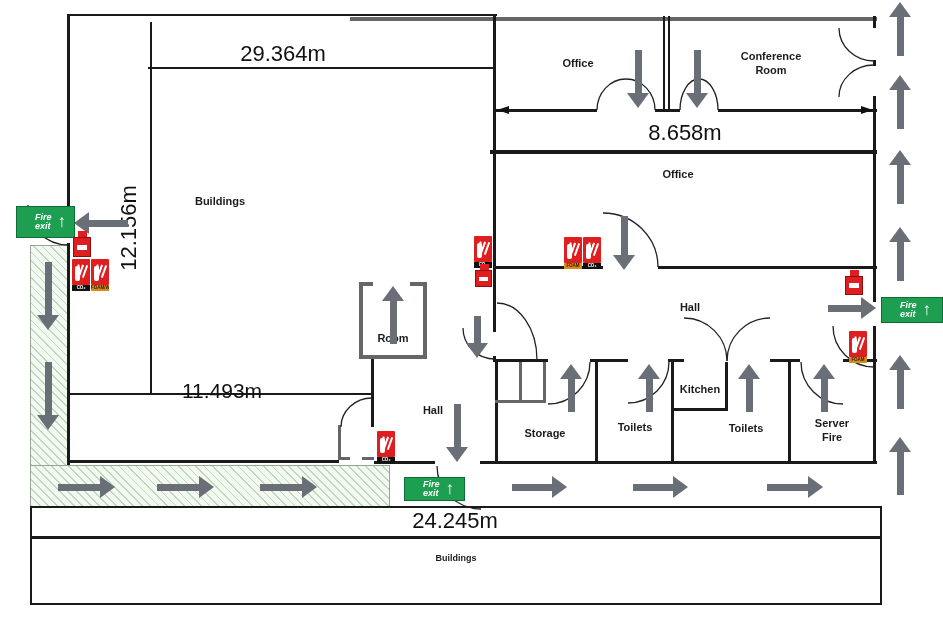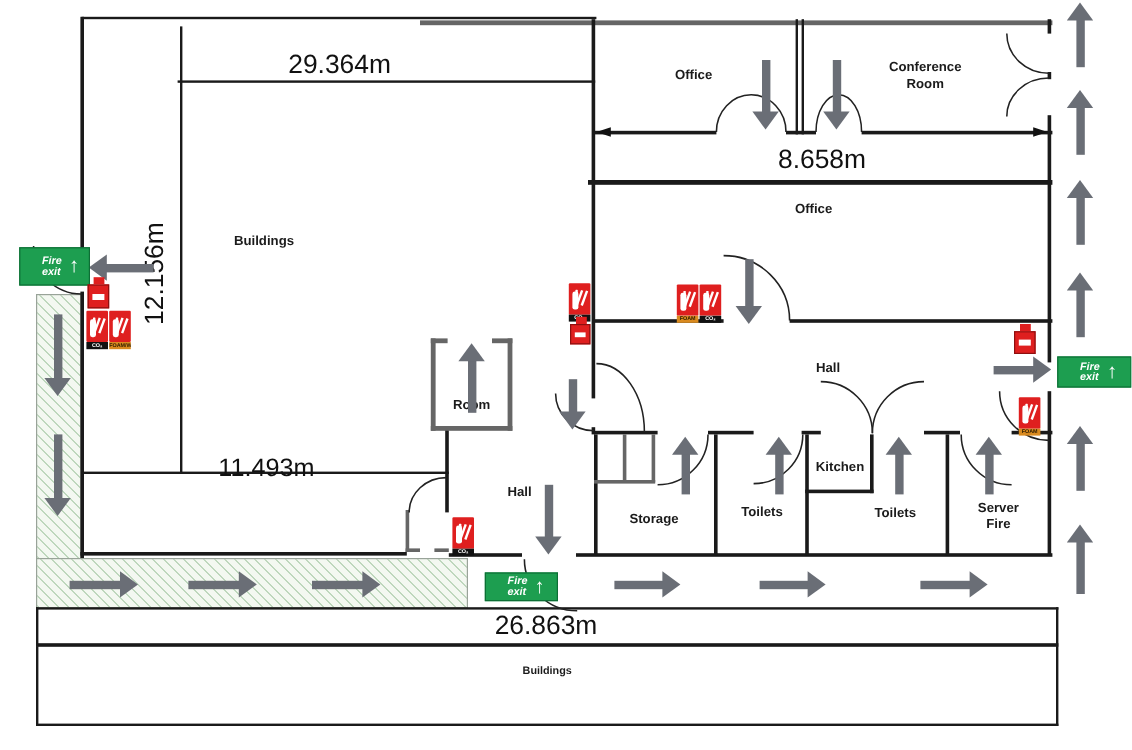--- a/index.html
+++ b/index.html
@@ -174,21 +174,21 @@
       <path d="M41 41 A41 41 0 0 1 0 0"></path>
     </svg>
 
   <i class="dimarr" style="left:497px;top:106px;border-top:4px solid transparent;border-bottom:4px solid transparent;border-right:12px solid #111;"></i>
   <i class="dimarr" style="left:861px;top:106px;border-top:4px solid transparent;border-bottom:4px solid transparent;border-left:12px solid #111;"></i>
 
   <div class="dim" style="left:283px;top:54px;">29.364m</div>
   <div class="dim rot" style="left:129px;top:228px;">12.156m</div>
   <div class="dim" style="left:222px;top:379px;font-size:21px;margin-top:12px;">11.493m</div>
   <div class="dim" style="left:685px;top:133px;">8.658m</div>
-  <div class="dim" style="left:455px;top:521px;">26.863m</div>
+  <div class="dim" style="left:455px;top:521px;">24.245m</div>
 
   <div class="lbl" style="left:220px;top:202px;">Buildings</div>
   <div class="lbl" style="left:578px;top:64px;">Office</div>
   <div class="lbl wrap" style="left:771px;top:64px;width:78px;">Conference Room</div>
   <div class="lbl" style="left:678px;top:175px;">Office</div>
   <div class="lbl" style="left:393px;top:339px;">Room</div>
   <div class="lbl" style="left:690px;top:308px;">Hall</div>
   <div class="lbl" style="left:433px;top:411px;">Hall</div>
   <div class="lbl" style="left:545px;top:434px;">Storage</div>
   <div class="lbl" style="left:635px;top:428px;">Toilets</div>

